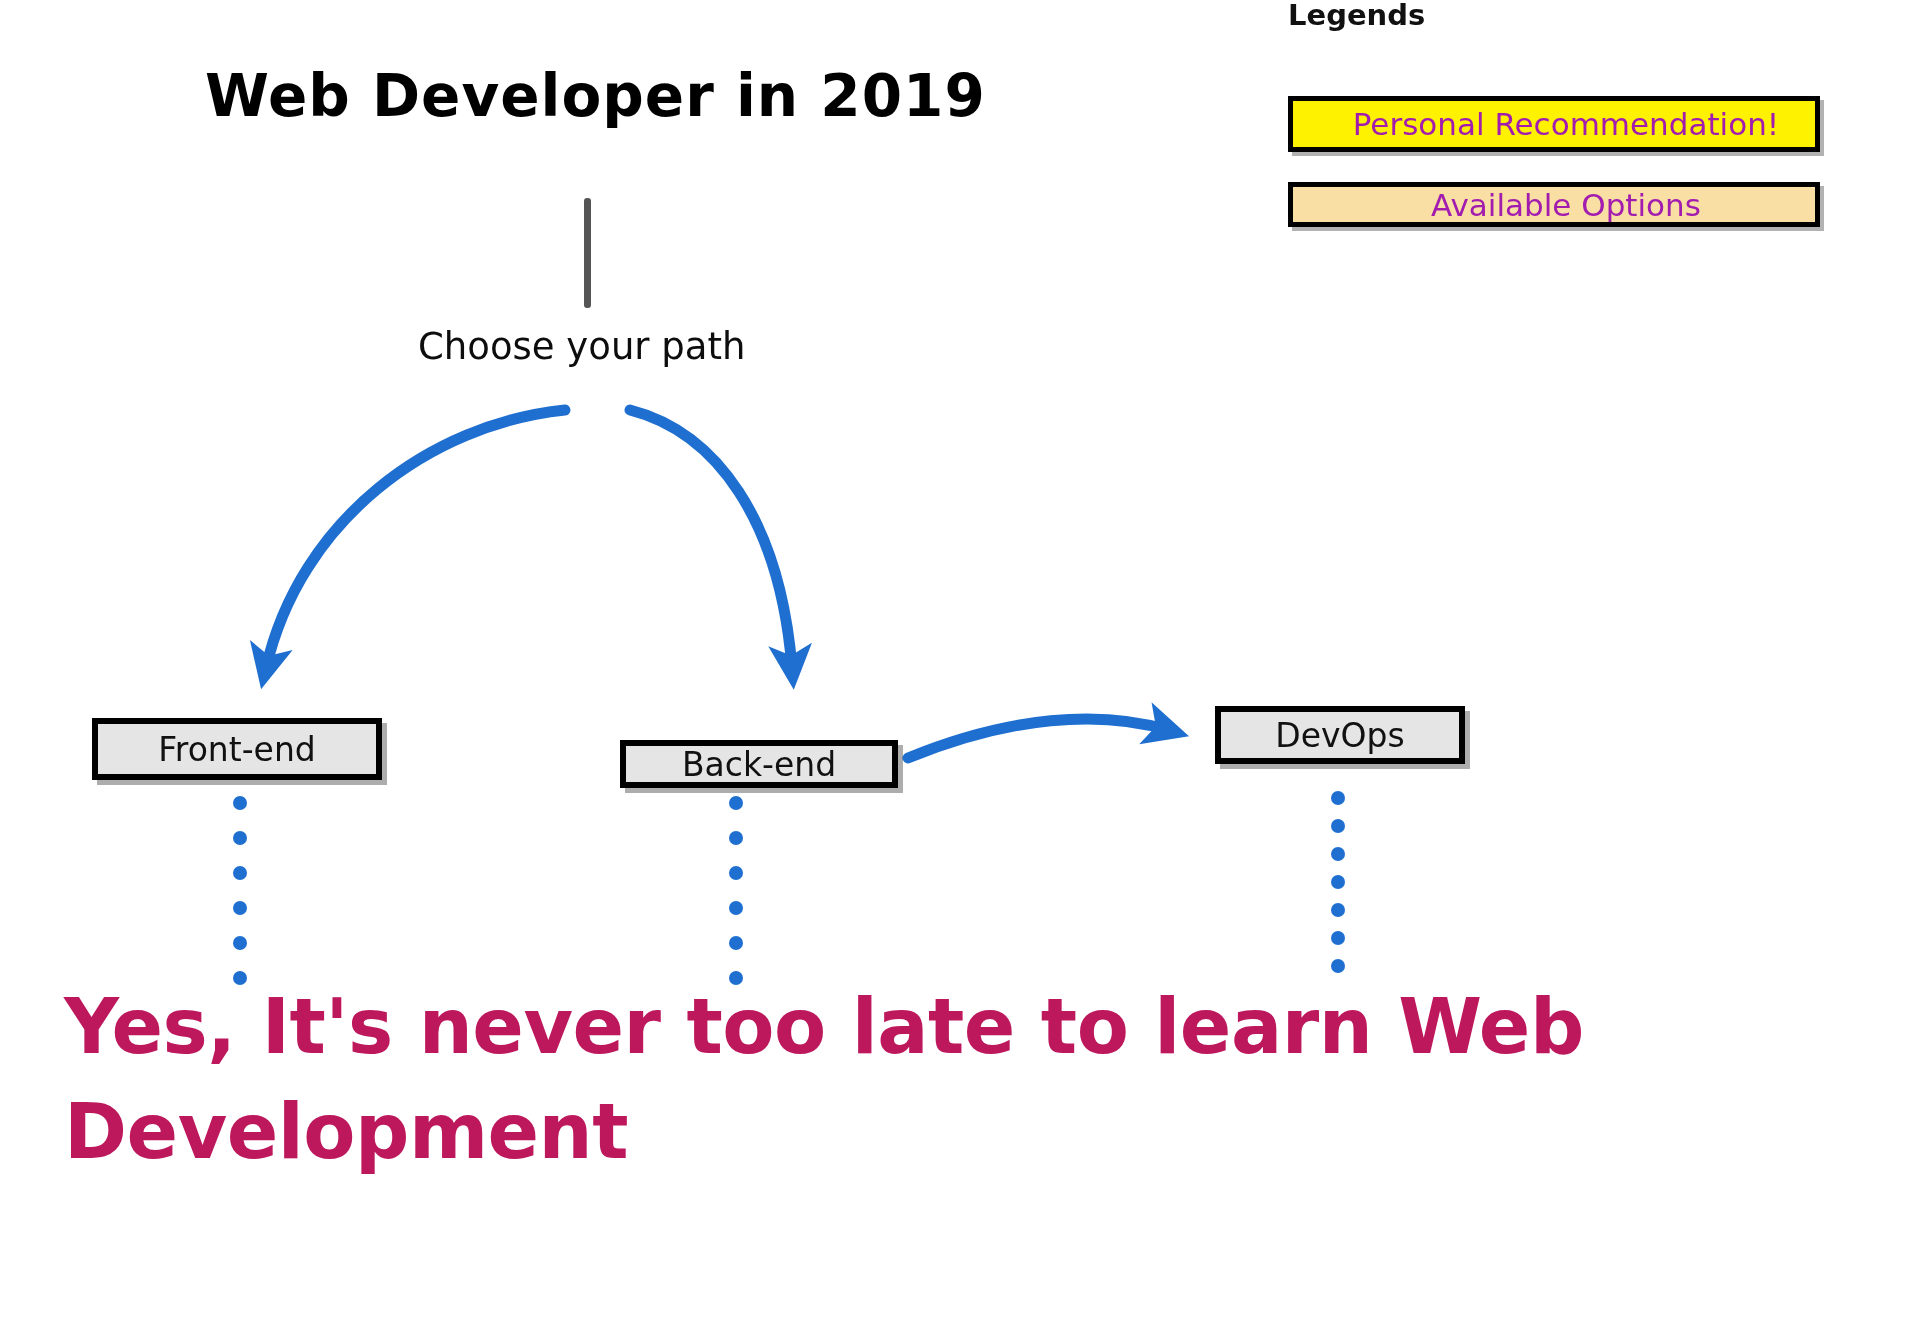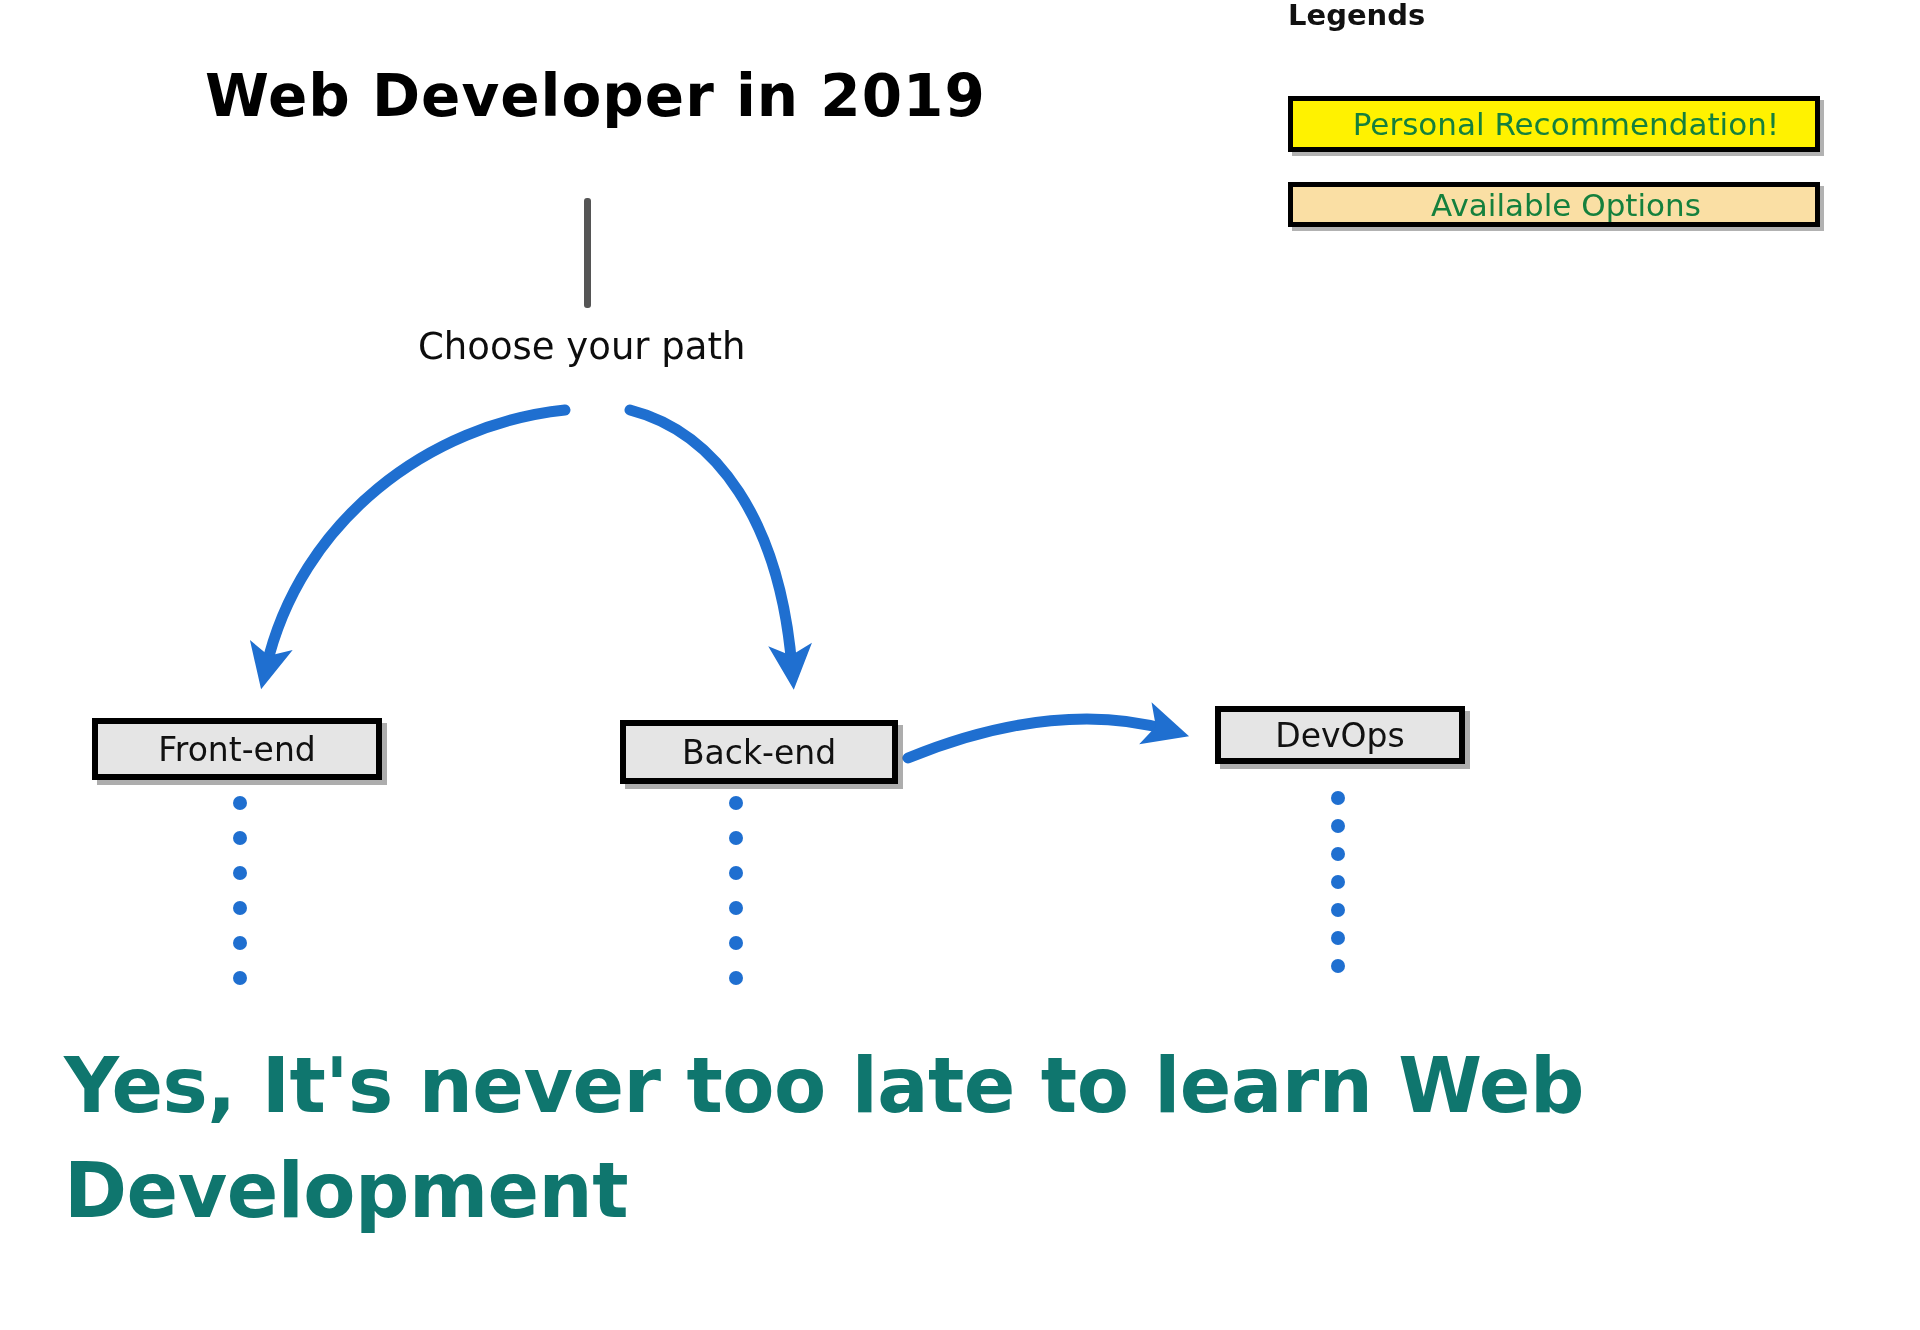--- a/index.html
+++ b/index.html
@@ -49,21 +49,21 @@
   }
   .legend-box {
     position: absolute;
     box-sizing: border-box;
     border: 5px solid #000000;
     display: flex;
     align-items: center;
     justify-content: center;
     font-family: "DejaVu Sans", sans-serif;
     font-size: 31px;
-    color: #15803d;
+    color: #a21caf;
     white-space: nowrap;
     box-shadow: 4px 4px 0 rgba(0,0,0,0.30);
     padding-left: 24px;
   }
   #legend-rec {
     left: 1288px;
     top: 96px;
     width: 532px;
     height: 56px;
     background: #FFF200;
@@ -108,34 +108,34 @@
     display: flex;
     align-items: center;
     justify-content: center;
     font-family: "DejaVu Sans", sans-serif;
     font-size: 33px;
     color: #111111;
     white-space: nowrap;
     box-shadow: 5px 5px 0 rgba(0,0,0,0.32);
   }
   #node-frontend { left: 92px;  top: 718px; width: 290px; height: 62px; }
-  #node-backend  { left: 620px; top: 720px; width: 278px; height: 64px; }
+  #node-backend  { left: 620px; top: 740px; width: 278px; height: 48px; }
   #node-devops   { left: 1215px; top: 706px; width: 250px; height: 58px; }
 
   
   .tagline {
     position: absolute;
     left: 64px;
-    top: 1034px;
+    top: 975px;
     width: 1680px;
     font-family: "DejaVu Sans", sans-serif;
     font-weight: bold;
     font-size: 76px;
     line-height: 1.38;
-    color: #0f766e;
+    color: #be185d;
     letter-spacing: -0.5px;
   }
 
   svg.overlay {
     position: absolute;
     left: 0; top: 0;
     width: 1920px;
     height: 1330px;
     pointer-events: none;
   }

